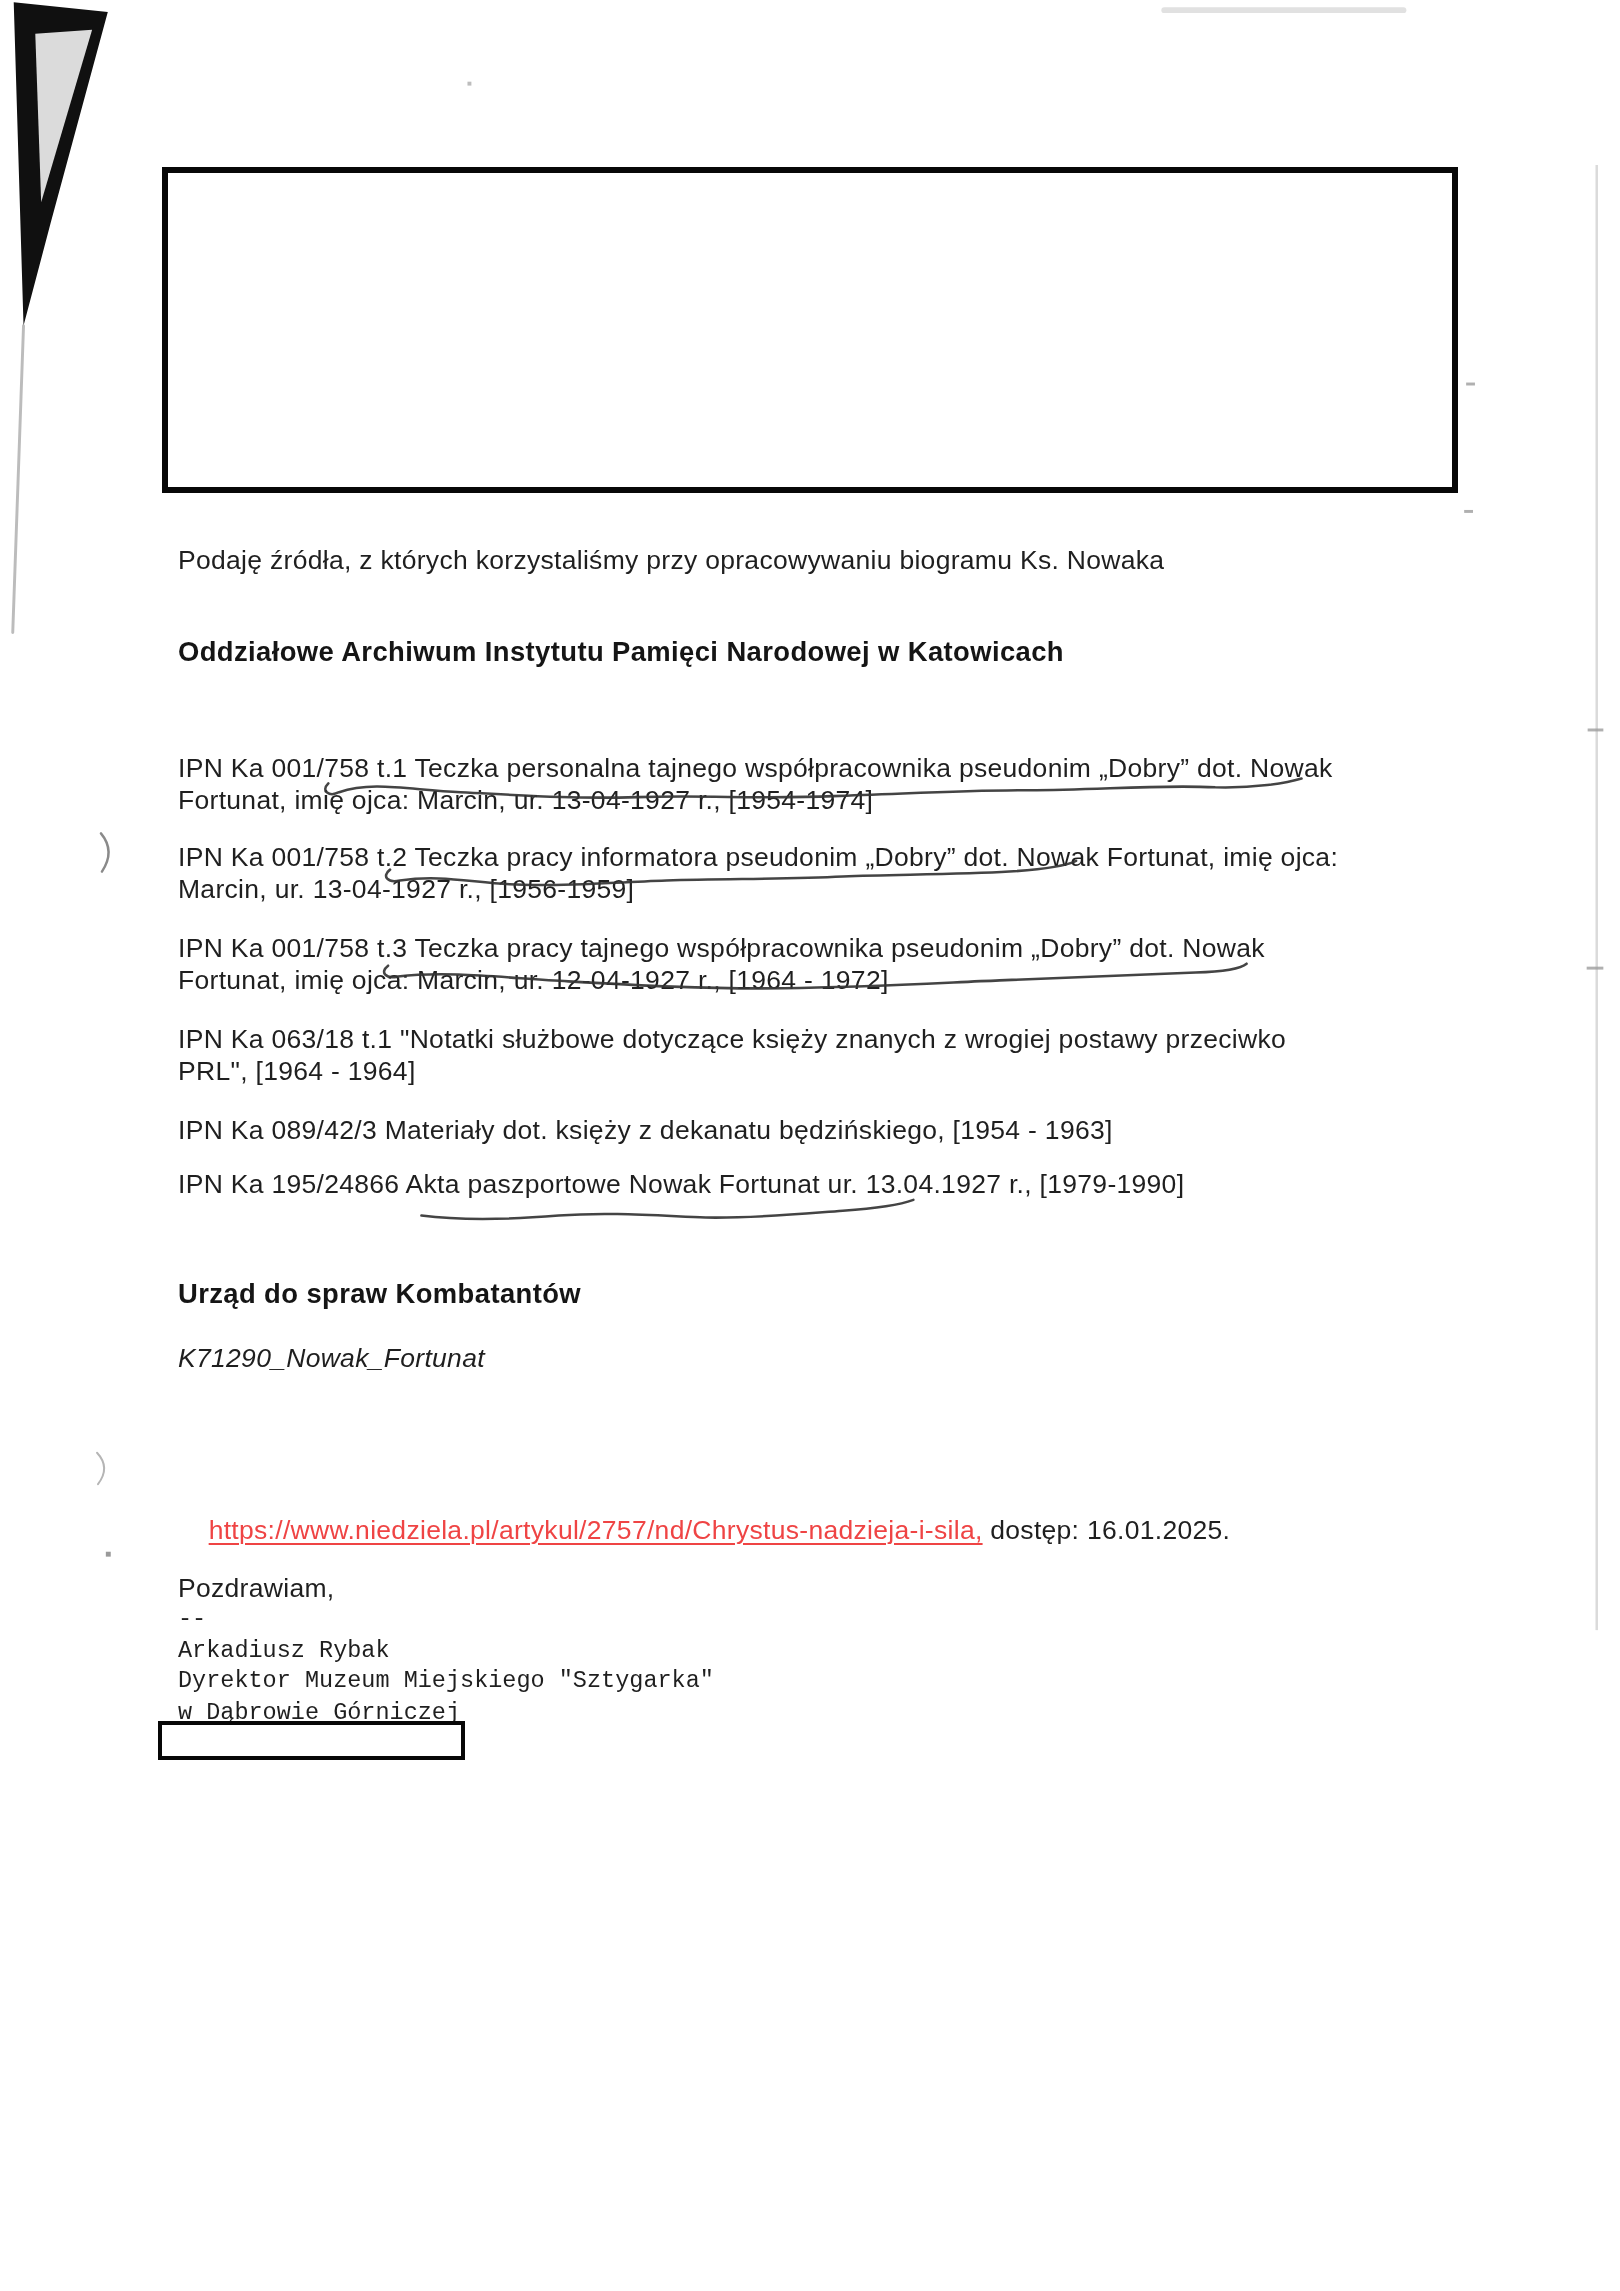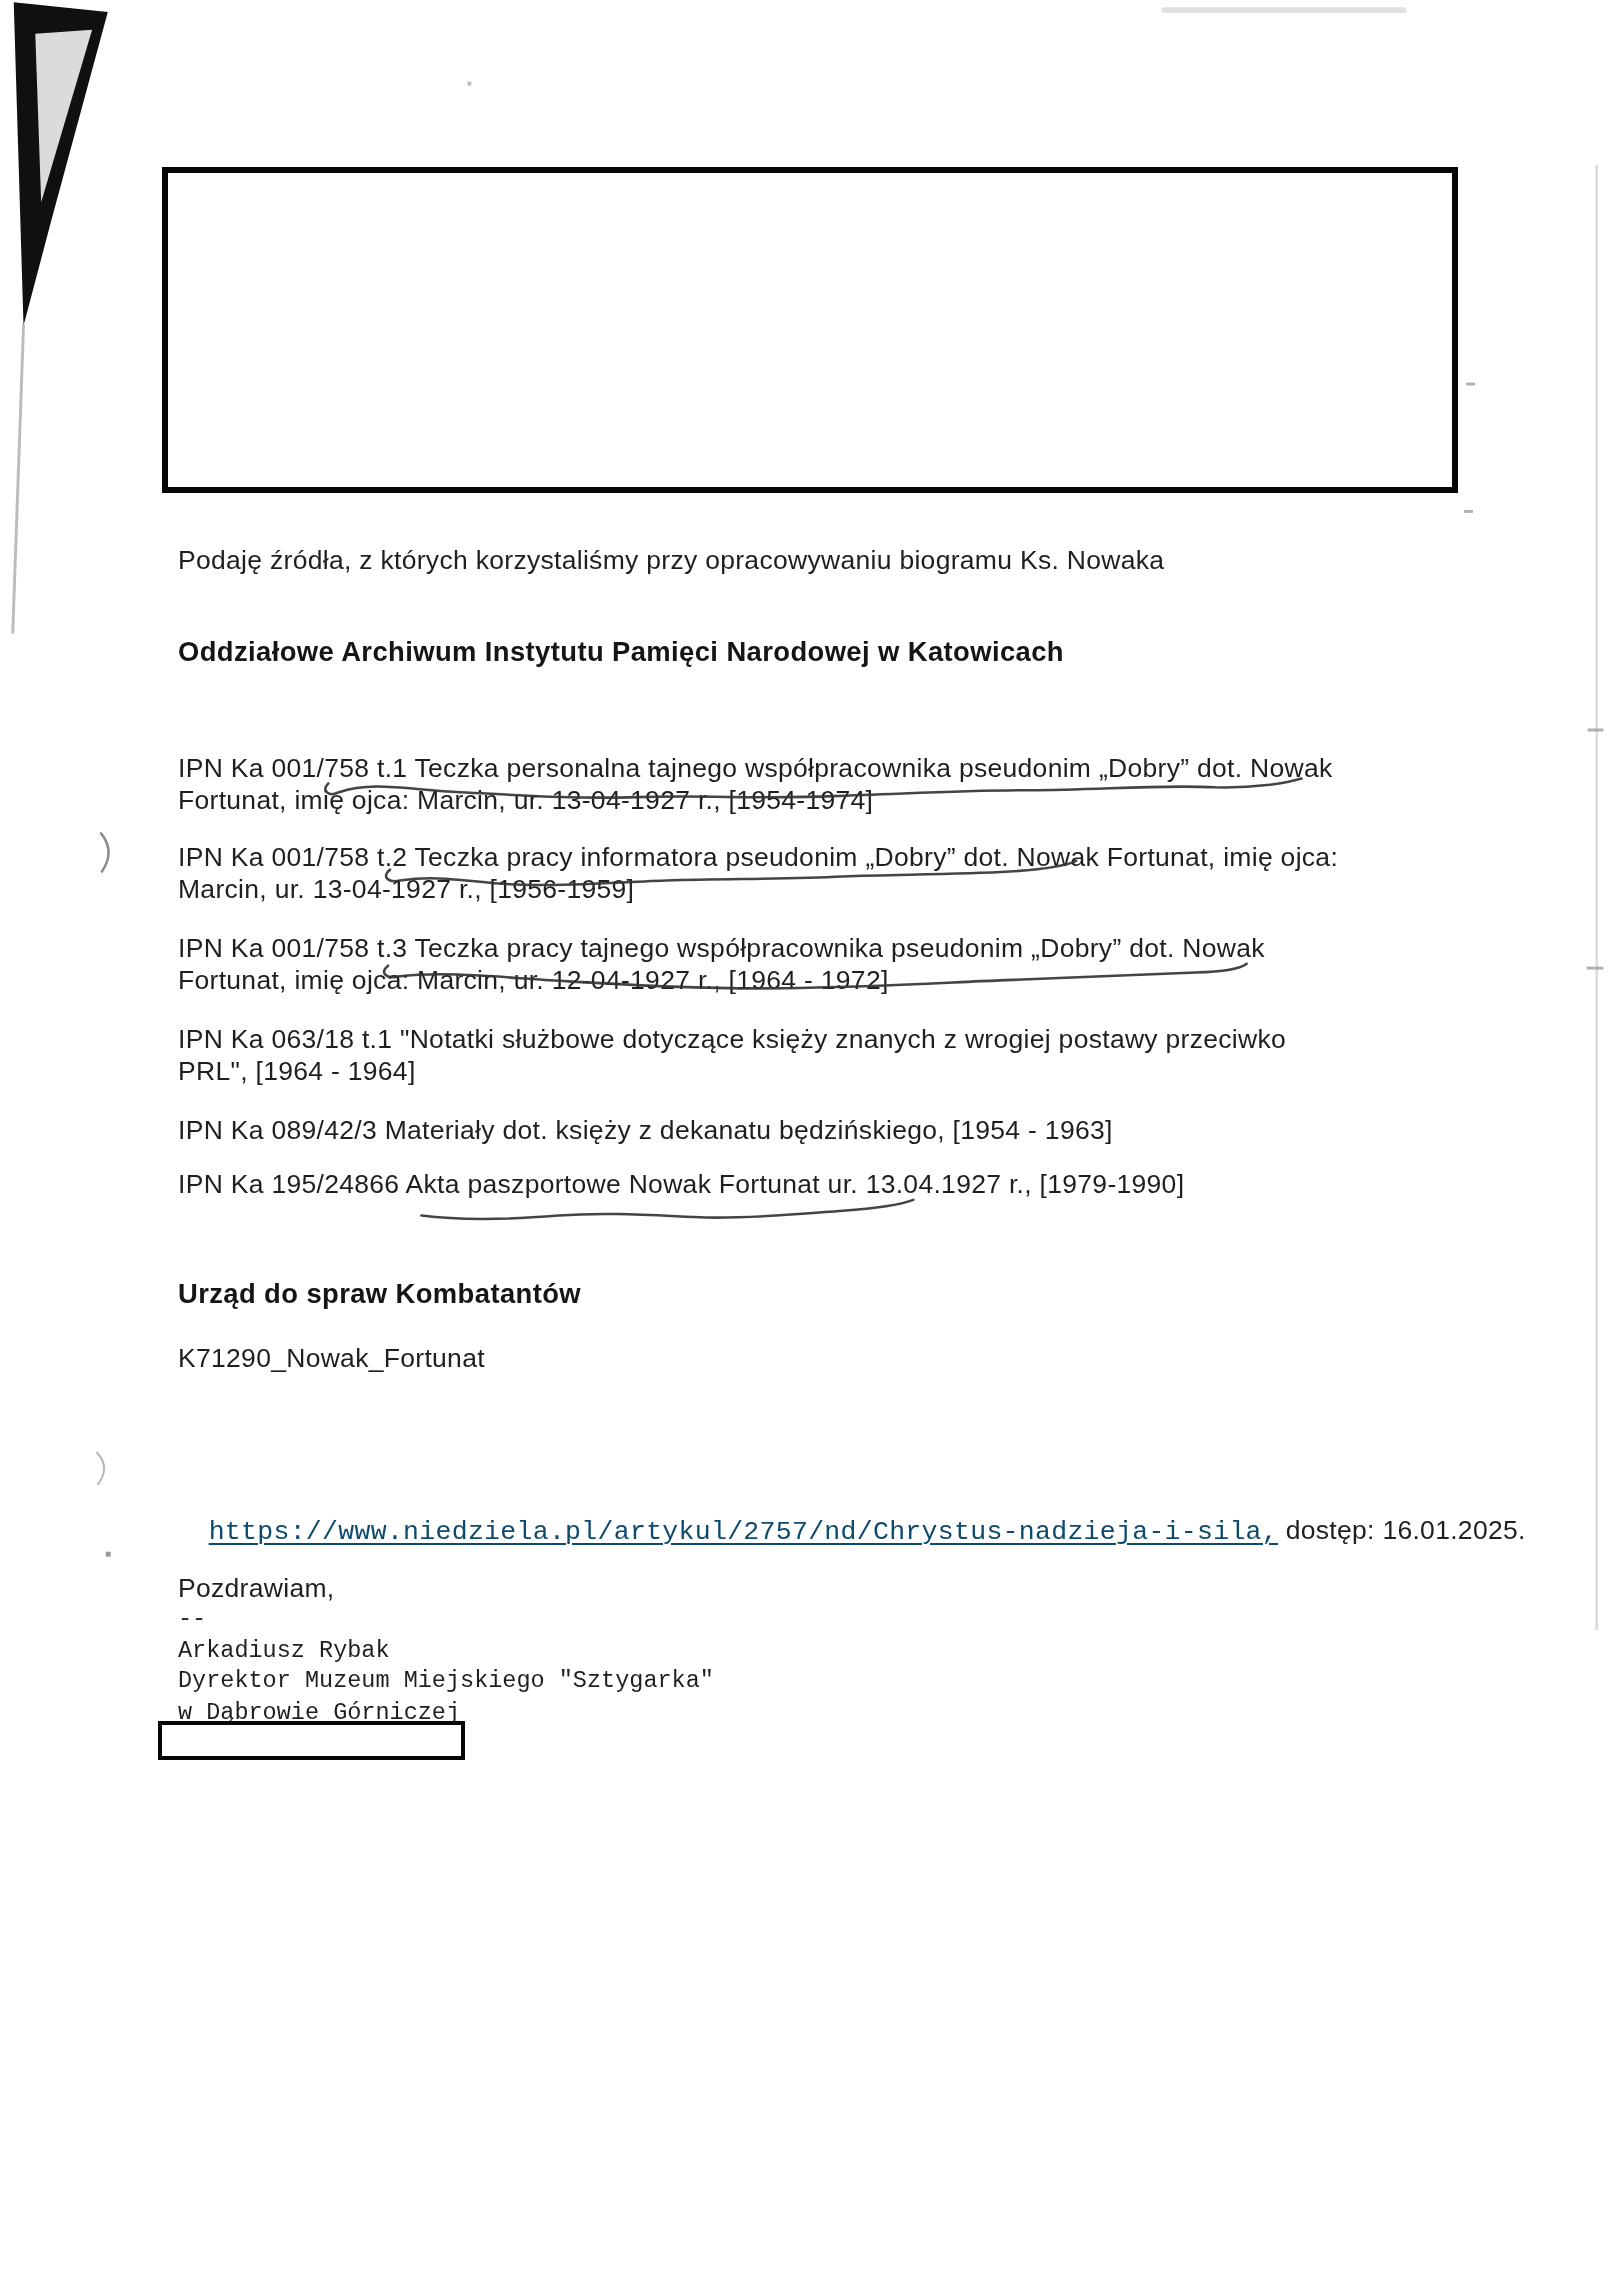--- a/index.html
+++ b/index.html
@@ -32,25 +32,24 @@
     color: #151515;
   }
   .mono {
     font-family: "Liberation Mono", monospace;
     font-size: 23.5px;
     line-height: 30px;
     letter-spacing: 0px;
   }
   .italic { font-style: italic; }
   .doc-link {
-    color: #0c4a6e;
+    color: #ef4444;
     text-decoration: underline;
     text-decoration-thickness: 2px;
     text-underline-offset: 3.9px;
-    font-family: Liberation Mono, monospace;
   }
   .redaction-box {
     position: absolute;
     background: #ffffff;
     box-sizing: border-box;
   }
   #redaction-box-large {
     left: 162px; top: 167px;
     width: 1296px; height: 326px;
     border: 6.9px solid #070707;
@@ -92,21 +91,21 @@
   <div class="tx" style="top:841px;">IPN Ka 001/758 t.2 Teczka pracy informatora pseudonim „Dobry” dot. Nowak Fortunat, imię ojca:
 Marcin, ur. 13-04-1927 r., [1956-1959]</div>
   <div class="tx" style="top:932px;">IPN Ka 001/758 t.3 Teczka pracy tajnego współpracownika pseudonim „Dobry” dot. Nowak
 Fortunat, imię ojca: Marcin, ur. 12-04-1927 r., [1964 - 1972]</div>
   <div class="tx" style="top:1023px;">IPN Ka 063/18 t.1 "Notatki służbowe dotyczące księży znanych z wrogiej postawy przeciwko
 PRL", [1964 - 1964]</div>
   <div class="tx" style="top:1114px;">IPN Ka 089/42/3 Materiały dot. księży z dekanatu będzińskiego, [1954 - 1963]</div>
   <div class="tx" style="top:1168px;">IPN Ka 195/24866 Akta paszportowe Nowak Fortunat ur. 13.04.1927 r., [1979-1990]</div>
 
   <div class="tx heading" style="top:1278px;">Urząd do spraw Kombatantów</div>
-  <div class="tx" style="top:1342px;">K71290_Nowak_Fortunat</div>
+  <div class="tx" style="top:1342px;font-style:italic;">K71290_Nowak_Fortunat</div>
 
   <div class="tx" style="top:1482px;">
     <a href="#" class="doc-link">https://www.niedziela.pl/artykul/2757/nd/Chrystus-nadzieja-i-sila,</a><span> dostęp: 16.01.2025.</span>
   </div>
 
   <div class="tx" style="top:1572px;">Pozdrawiam,</div>
   <div class="tx mono" style="top:1604px;">--</div>
   <div class="tx mono" style="top:1636px;">Arkadiusz Rybak</div>
   <div class="tx mono" style="top:1666px;">Dyrektor Muzeum Miejskiego "Sztygarka"</div>
   <div class="tx mono" style="top:1698px;">w Dąbrowie Górniczej</div>

